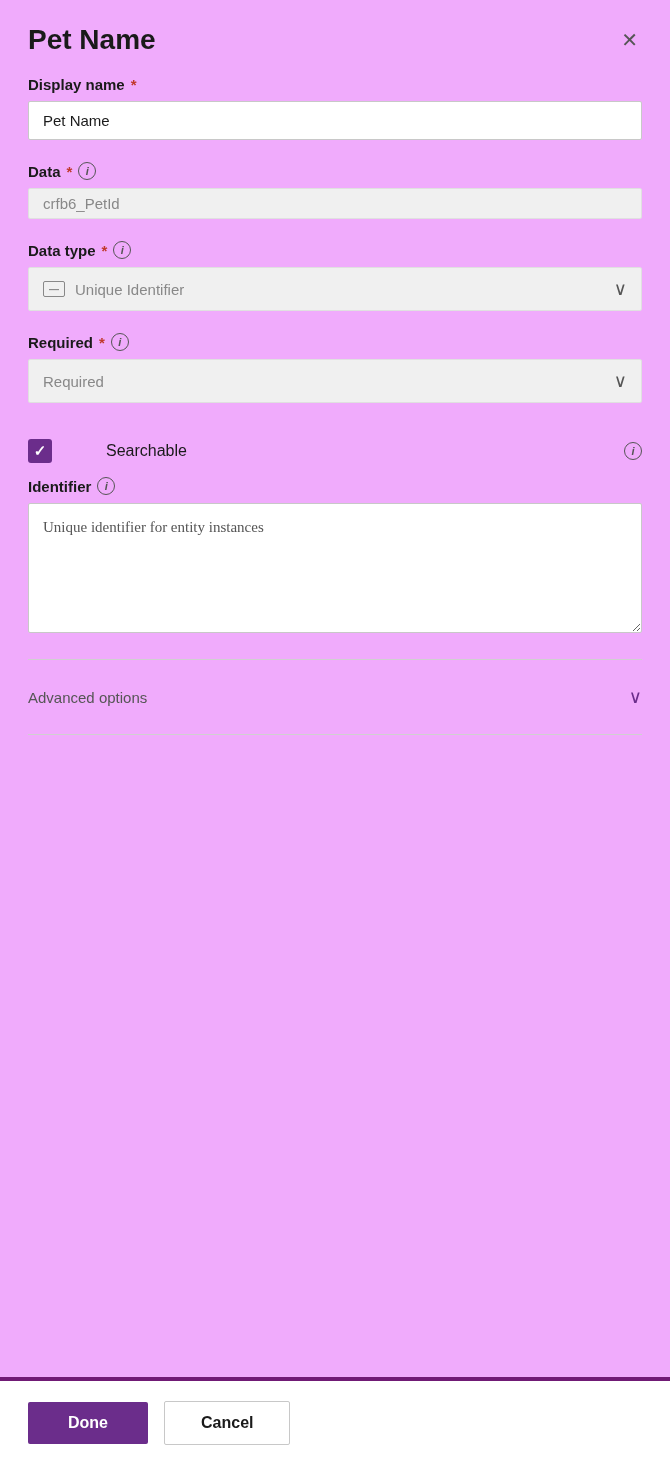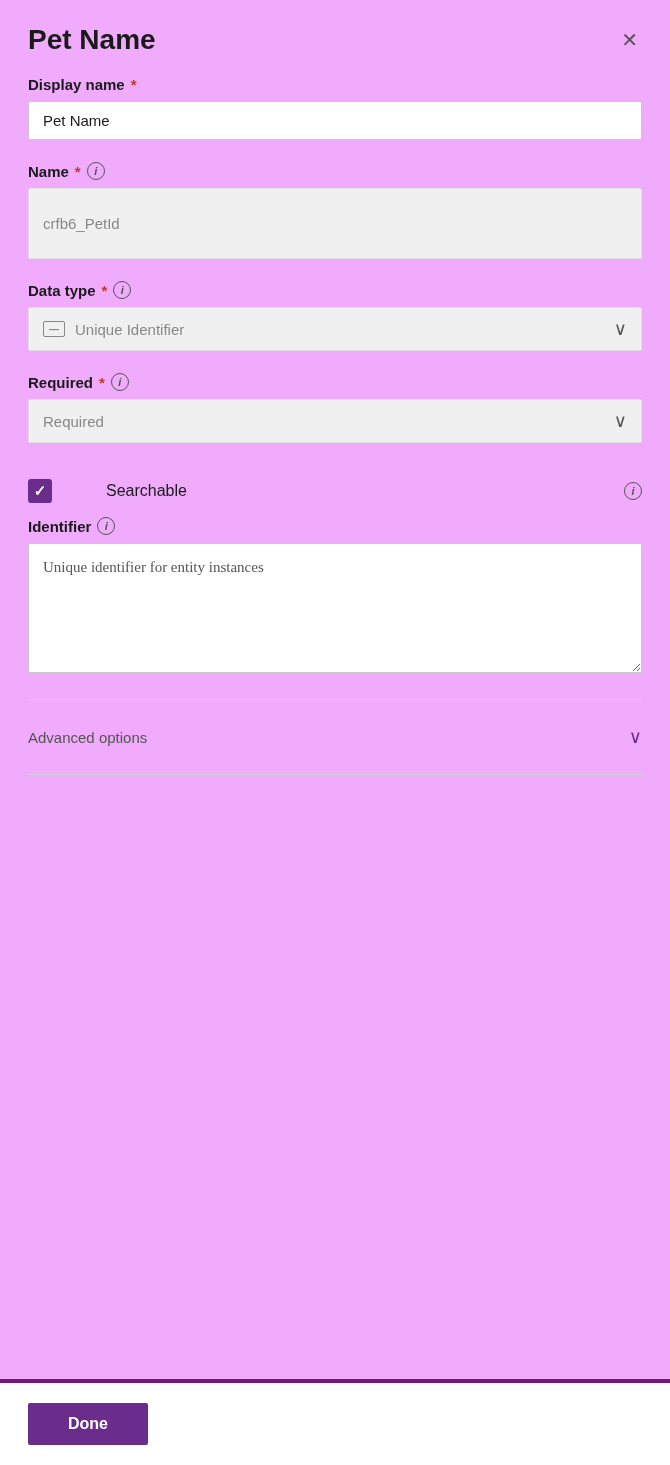--- a/index.html
+++ b/index.html
@@ -96,21 +96,21 @@
       border: 1.5px solid #c8c8c8;
       border-radius: 2px;
       font-size: 15px;
       color: #1a1a1a;
       background: #ffffff;
       outline: none;
     }
 
     .readonly-input {
       width: 100%;
-      padding: 26px 14px;
+      padding: 6px 14px;
       border: 1.5px solid #e0e0e0;
       border-radius: 2px;
       font-size: 15px;
       color: #888;
       background: #f0f0f0;
       outline: none;
     }
 
     .data-type-display {
       width: 100%;
@@ -278,21 +278,21 @@
     <div class="field-group">
       <div class="field-label">
         <span>Display name</span>
         <span class="required-star">*</span>
       </div>
       <input class="text-input" type="text" value="Pet Name" style="">
     </div>
 
     <div class="field-group">
       <div class="field-label">
-        <span>Name</span>
+        <span>Data</span>
         <span class="required-star">*</span>
         <span class="info-icon">i</span>
       </div>
       <input class="readonly-input" type="text" readonly="" value="crfb6_PetId" style="">
     </div>
 
     <div class="field-group">
       <div class="field-label">
         <span>Data type</span>
         <span class="required-star">*</span>
@@ -345,15 +345,16 @@
     </div>
 
     <div class="divider"></div>
 
   </div>
 
   <div class="spacer"></div>
 
   <div class="panel-footer">
     <button class="btn-done">Done</button>
+    <button class="btn-cancel">Cancel</button>
   </div>
 
 </div>
 
 </body></html>

